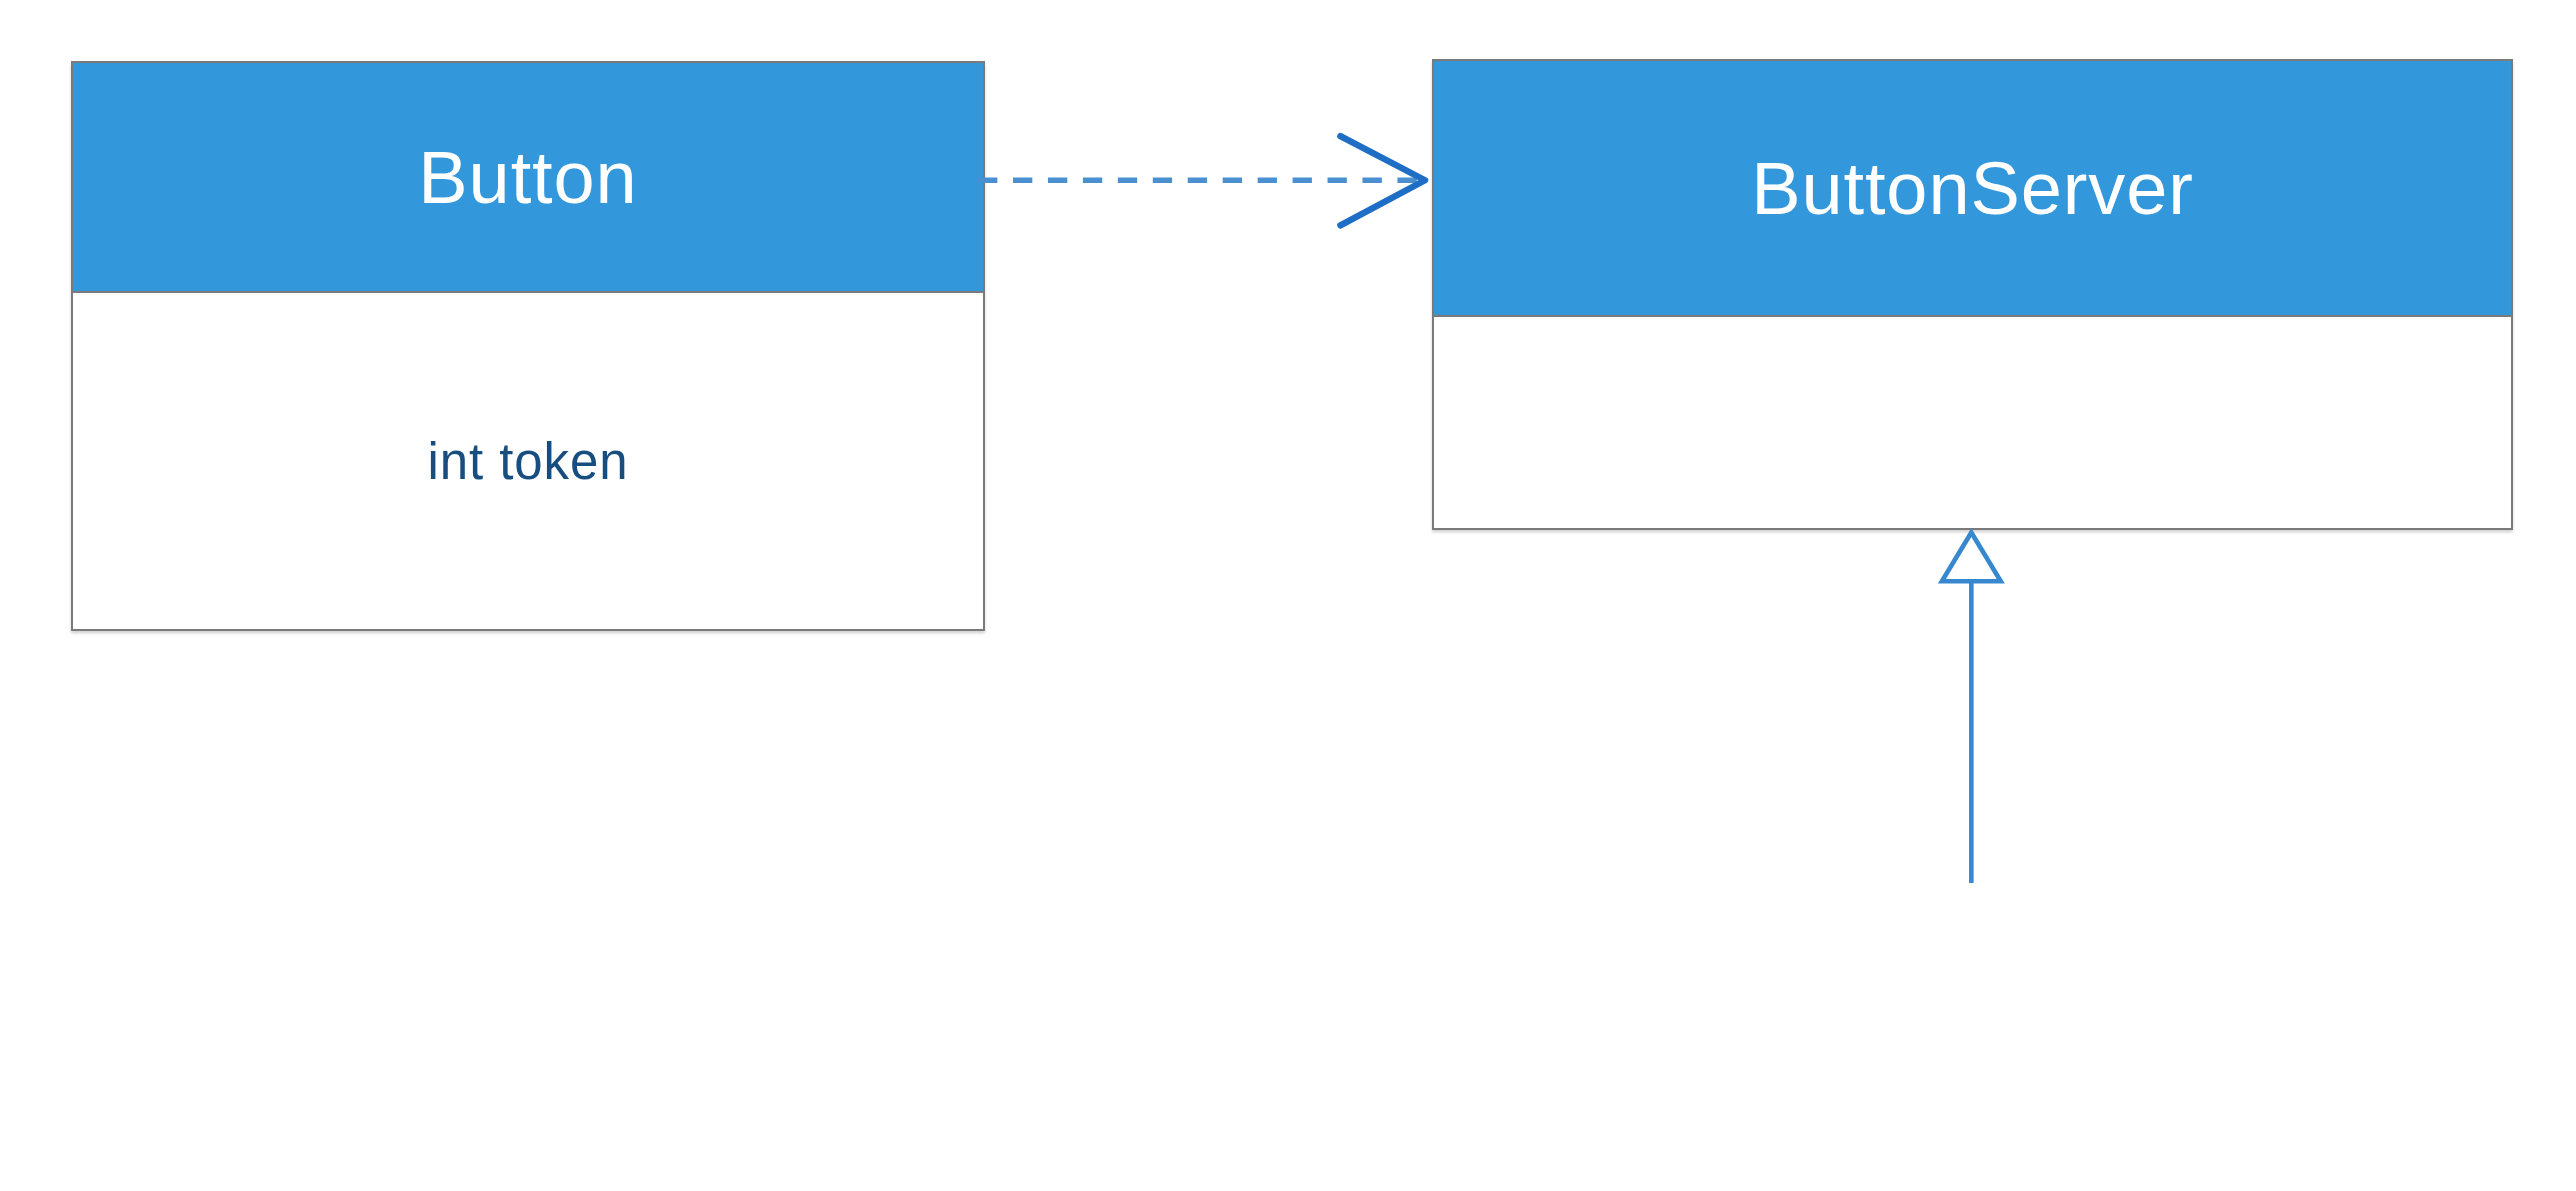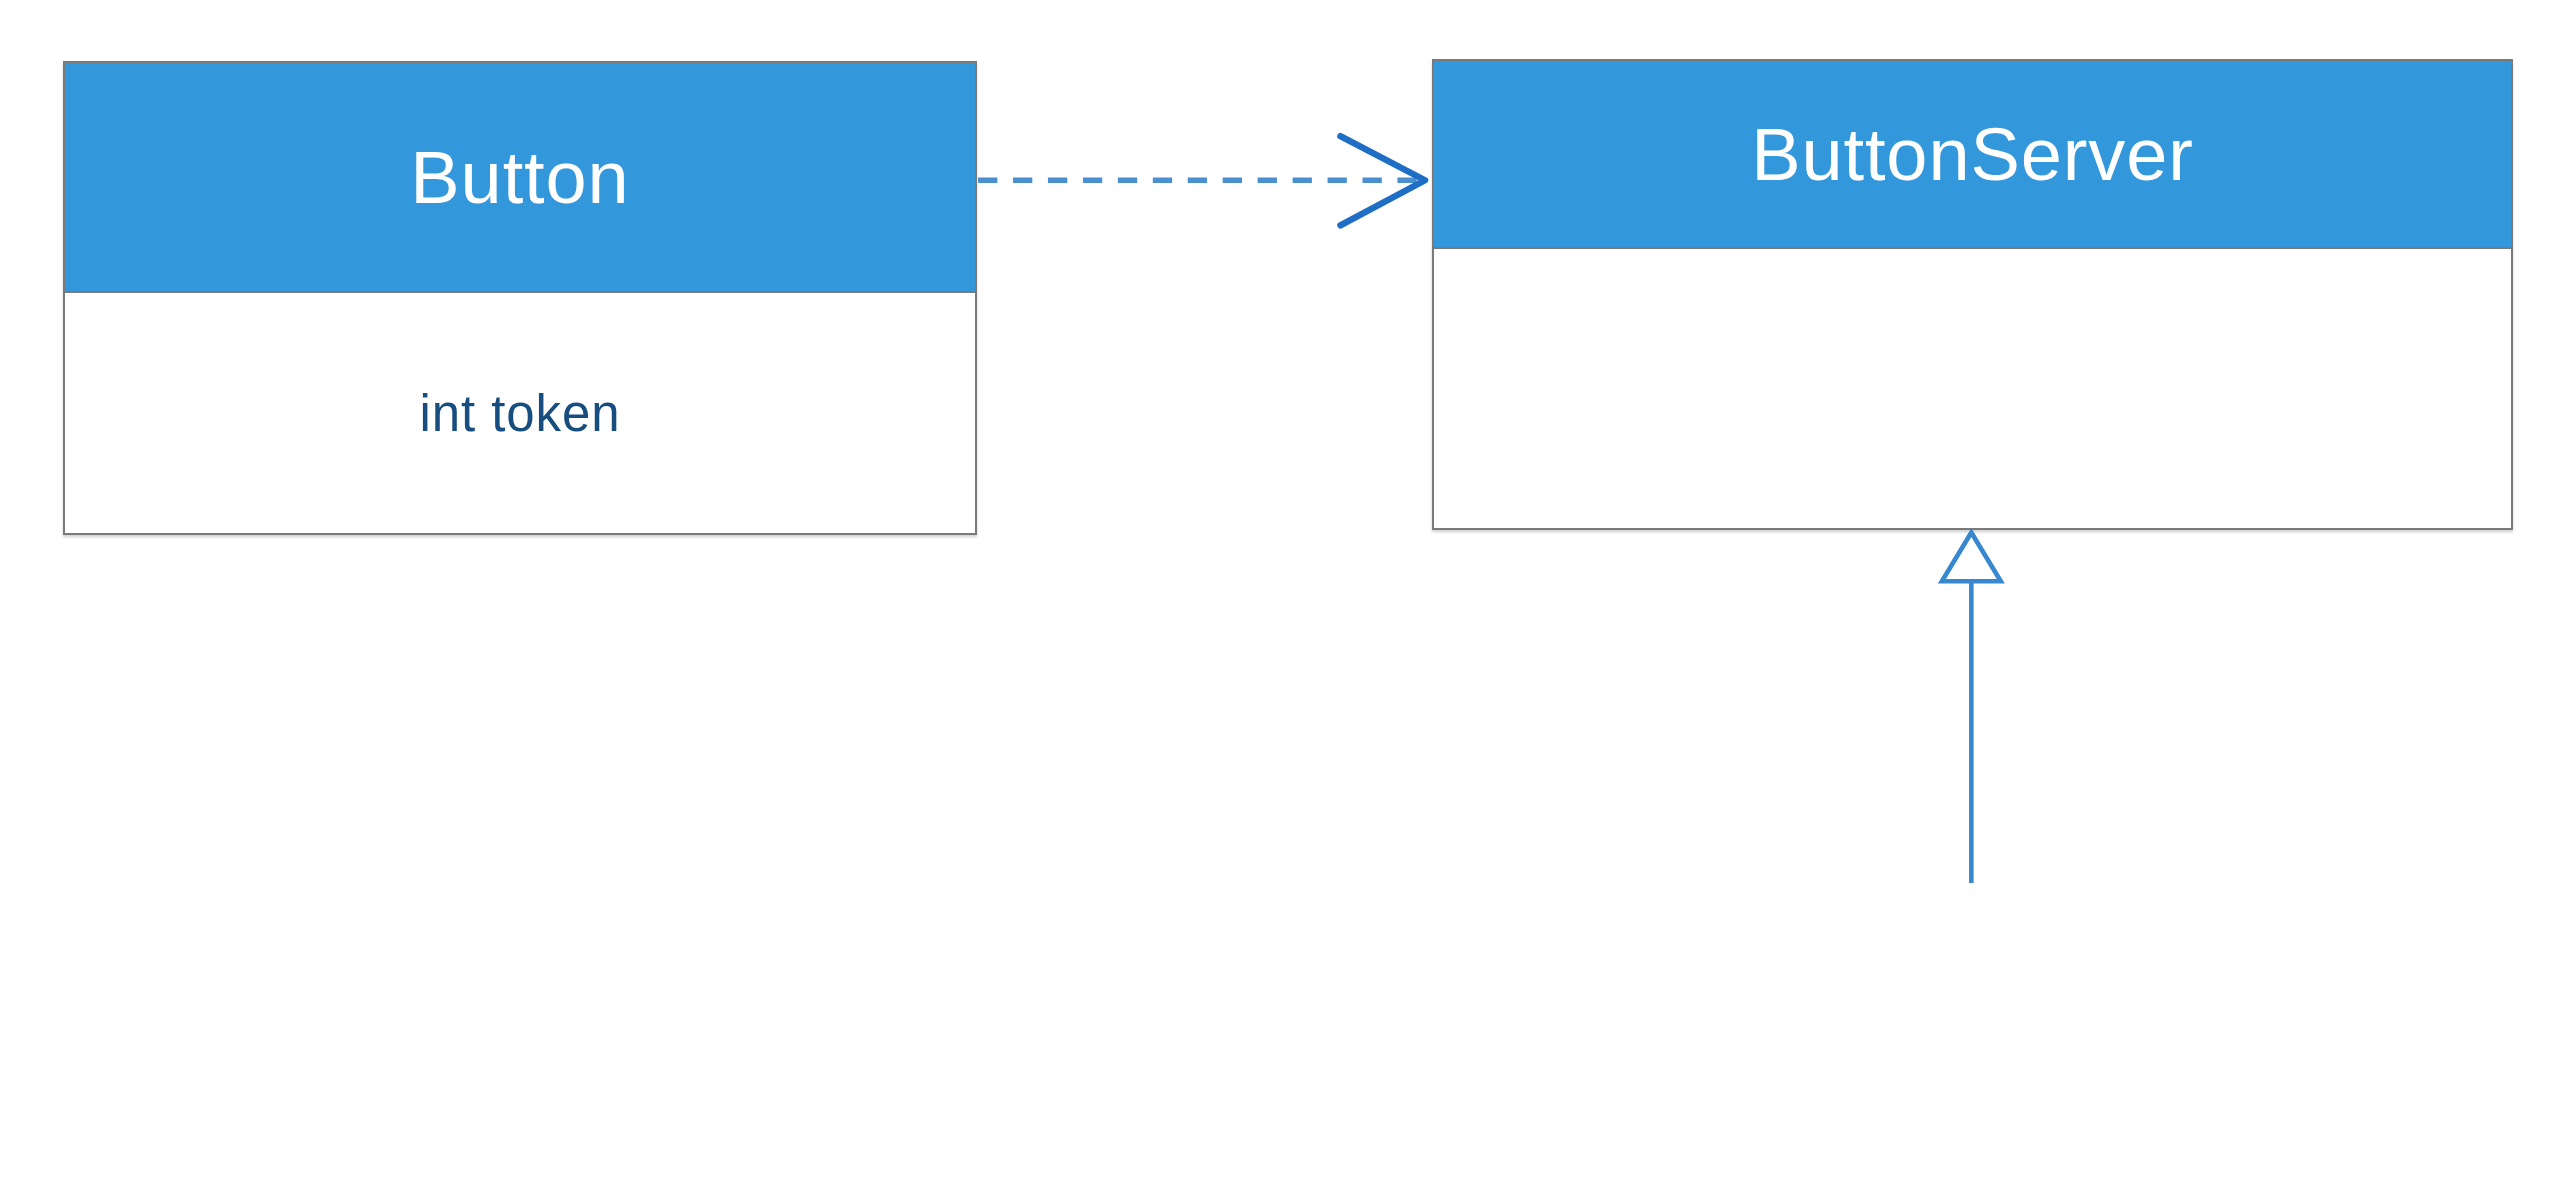--- a/index.html
+++ b/index.html
@@ -44,34 +44,34 @@
     align-items: center;
     justify-content: center;
     color: var(--member-text, #174e7f);
     font-size: 51px;
     font-weight: 500;
     letter-spacing: 0.9px;
     background: #ffffff;
   }
 
   #class-button {
-    left: 63px;
+    left: 71px;
     top: 61px;
     width: 914px;
-    height: 474px;
+    height: 570px;
   }
   #class-button .uml-class-header { height: 230px; }
 
   #class-buttonserver {
     left: 1432px;
     top: 59px;
     width: 1081px;
     height: 471px;
   }
-  #class-buttonserver .uml-class-header { height: 188px; }
+  #class-buttonserver .uml-class-header { height: 256px; }
 
   
   #class-dialer {
     position: absolute;
     left: 1521px;
     top: 885px;
     width: 917px;
     height: 233px;
     border: 2.8px solid var(--box-border, #7a7a7a);
     box-sizing: border-box;

